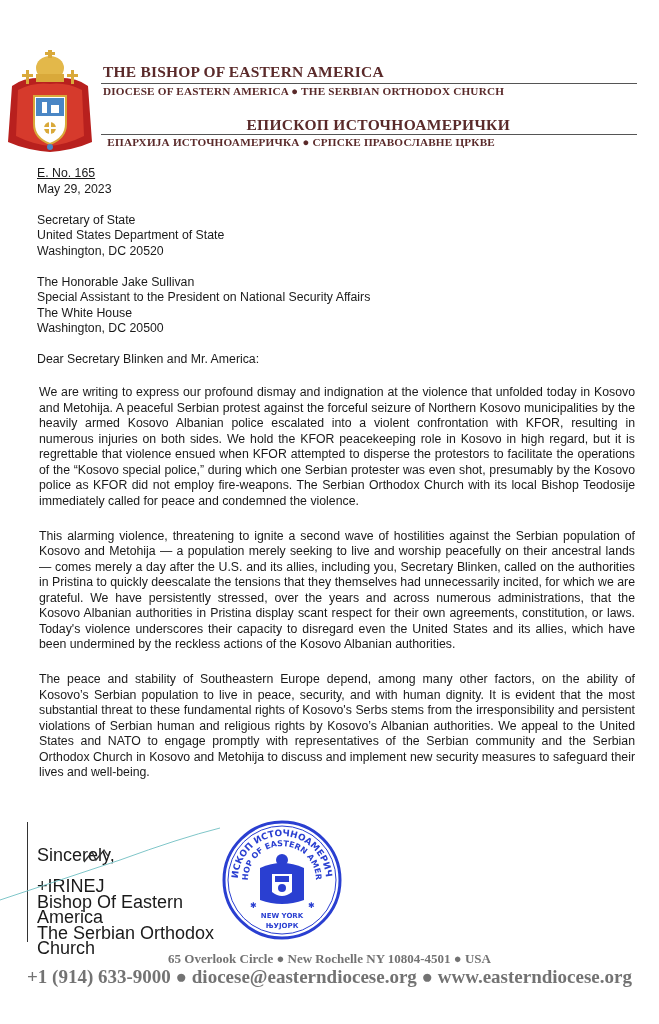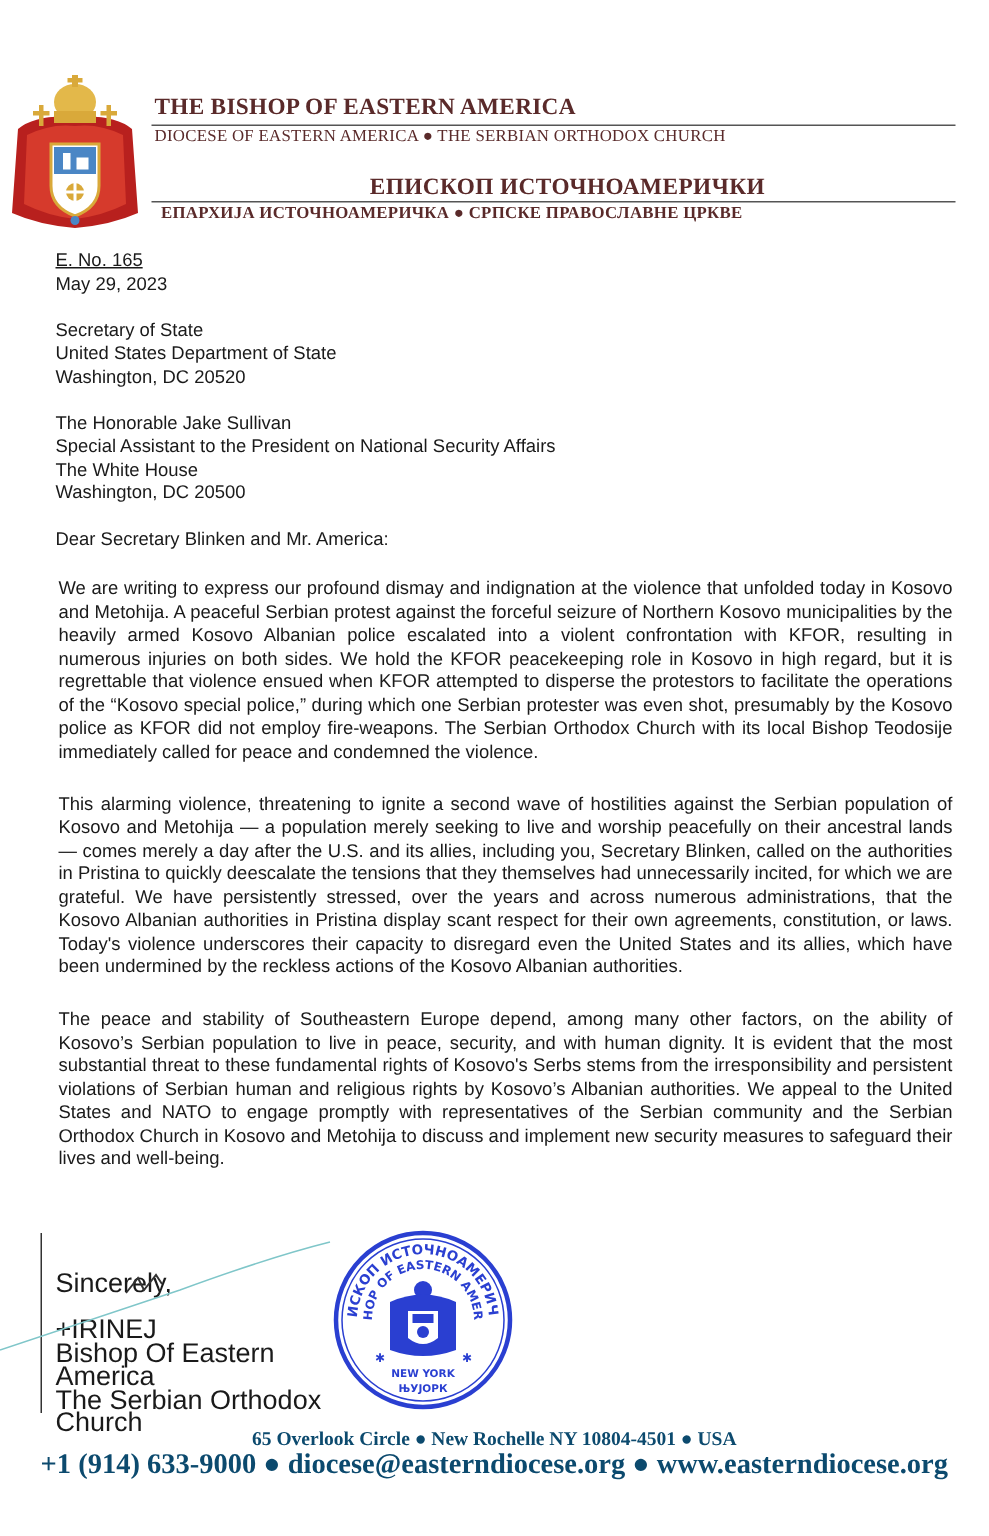--- a/index.html
+++ b/index.html
@@ -1,37 +1,37 @@
 <!DOCTYPE html>
 <html><head>
   <meta charset="utf-8">
   <style>
     html, body { margin: 0; padding: 0; background: #ffffff; }
     body { width: 659px; height: 1024px; position: relative; overflow: hidden; font-family: "Liberation Sans", sans-serif; color: #1a1a1a; }
     .letterhead { position: absolute; left: 0; top: 40px; width: 532px; height: 120px; }
     .crest { position: absolute; left: 4px; top: 6px; width: 92px; height: 110px; }
     .lh-title { position: absolute; left: 103px; top: 23px; font-family: "Liberation Serif", serif; font-weight: bold; font-size: 15.5px; color: #5a2a2a; letter-spacing: 0.2px; white-space: nowrap; }
     .lh-rule1 { position: absolute; left: 101px; top: 43px; width: 536px; height: 1px; background: #555; }
-    .lh-sub { position: absolute; left: 103px; top: 45px; font-family: "Liberation Serif", serif; font-weight: normal; font-size: 11.2px; color: #5a2a2a; letter-spacing: 0.2px; white-space: nowrap; }
+    .lh-sub { position: absolute; left: 103px; top: 45px; font-family: "Liberation Serif", serif; font-weight: bold; font-size: 11.2px; color: #5a2a2a; letter-spacing: 0.2px; white-space: nowrap; }
     .lh-cyr-title { position: absolute; right: 22px; top: 76px; font-family: "Liberation Serif", serif; font-weight: bold; font-size: 15.5px; color: #5a2a2a; letter-spacing: 0.3px; white-space: nowrap; }
     .lh-rule2 { position: absolute; left: 101px; top: 94px; width: 536px; height: 1px; background: #555; }
     .lh-cyr-sub { position: absolute; right: 37px; top: 96px; font-family: "Liberation Serif", serif; font-weight: bold; font-size: 11.2px; color: #5a2a2a; letter-spacing: 0.2px; white-space: nowrap; margin-left: 32px; }
 
     .content { position: absolute; left: 37px; top: 166px; width: 600px; font-size: 12.3px; line-height: 15.5px; }
     .ref { text-decoration: underline; }
     .block { margin: 0; }
     .gap { height: 15.5px; }
     p.para { margin: 2px; text-align: justify; }
 
     .signature-area { position: absolute; left: 37px; top: 848px; width: 200px; font-size: 18px; line-height: 15.5px; }
     .seal { position: absolute; left: 220px; top: 818px; width: 124px; height: 124px; }
     .sig-scribble { position: absolute; left: 0; top: 790px; width: 380px; height: 130px; pointer-events: none; }
     .margin-line { position: absolute; left: 27px; top: 822px; width: 1px; height: 120px; background: #333; }
 
-    .footer { position: absolute; left: 0; top: 950px; width: 659px; text-align: center; font-family: "Liberation Serif", serif; font-weight: bold; font-size: 13px; color: #0c4a6e; line-height: 18px; }
+    .footer { position: absolute; left: 0; top: 950px; width: 659px; text-align: center; font-family: "Liberation Serif", serif; font-weight: bold; font-size: 13px; color: #737373; line-height: 18px; }
     .footer .line2 { font-size: 19px; }
   </style>
 </head>
 <body>
 
 <div class="letterhead">
   <svg class="crest" viewBox="0 0 92 110">
 
     <path d="M8 40 Q20 30 46 32 Q72 30 84 40 L88 96 Q70 104 46 106 Q22 104 4 96 Z" fill="#b8201e"></path>
     <path d="M14 44 Q30 36 46 38 Q62 36 78 44 L80 90 Q64 98 46 100 Q28 98 12 90 Z" fill="#d63a2c"></path>

